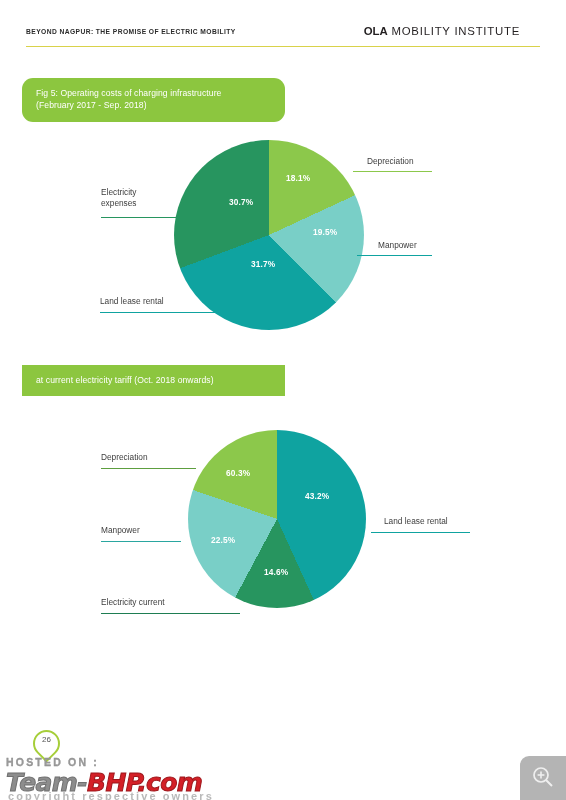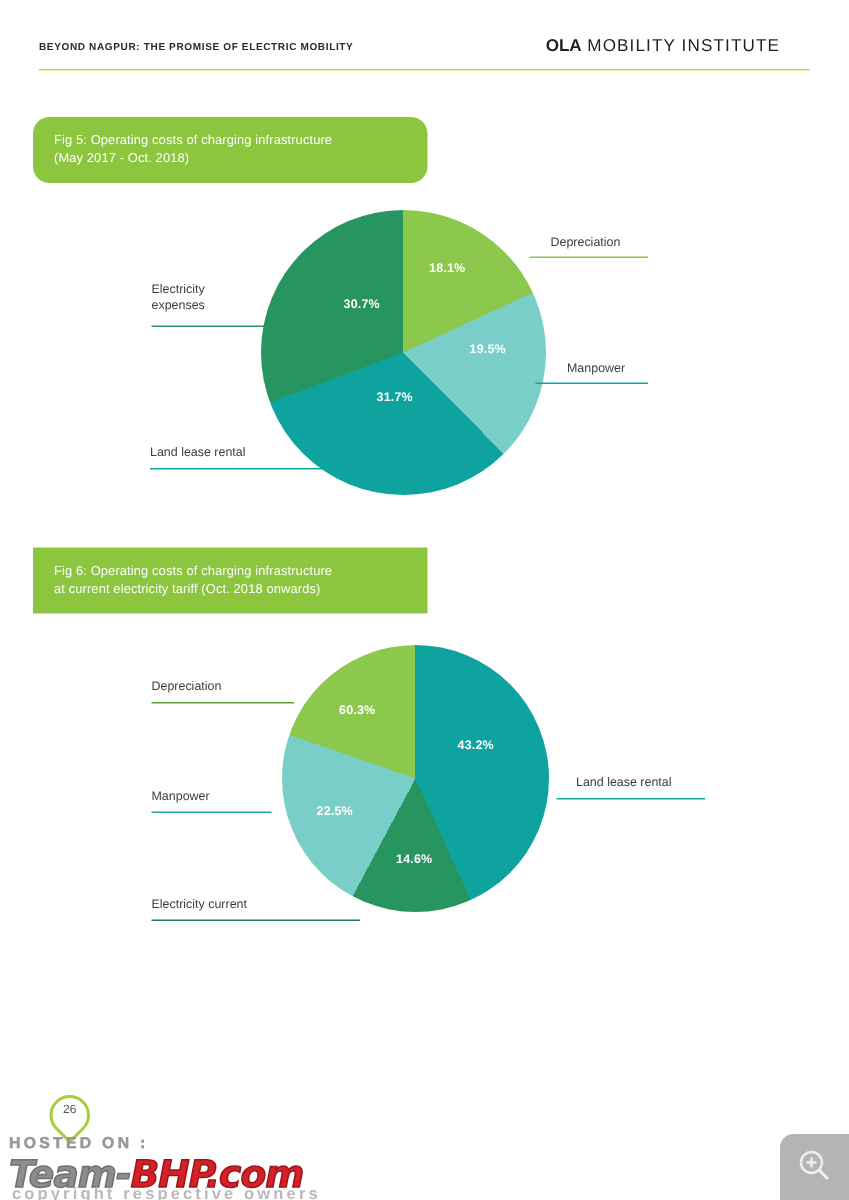--- a/index.html
+++ b/index.html
@@ -120,21 +120,21 @@
   <div class="header">
     <div class="hdr-title">BEYOND NAGPUR: THE PROMISE OF ELECTRIC MOBILITY</div>
     <div class="hdr-brand">
       <span class="ola">OLA</span><span class="rest"> MOBILITY INSTITUTE</span>
     </div>
     <div class="hdr-rule" style="background: rgb(217, 210, 74);"></div>
   </div>
 
   <div class="banner" id="banner-fig5" style="background: rgb(140, 198, 63); border-radius: 11px;">
     <span>Fig 5: Operating costs of charging infrastructure</span>
-    <span class="l2">(May 2017 - Oct. 2018)</span>
+    <span class="l2">(February 2017 - Sep. 2018)</span>
   </div>
 
   <div class="chartwrap" id="chart1">
 
     <div class="pie" id="pie1" style="left: 174px; top: 10px; width: 190px; height: 190px; background: conic-gradient(rgb(140, 200, 75) 0deg, rgb(140, 200, 75) 65.16deg, rgb(121, 207, 199) 65.16deg, rgb(121, 207, 199) 135.36deg, rgb(15, 163, 160) 135.36deg, rgb(15, 163, 160) 249.48deg, rgb(39, 149, 95) 249.48deg, rgb(39, 149, 95) 360deg);"></div>
 
     <div class="slice-val" style="left:286px; top:43px;">18.1%</div>
     <div class="slice-val" style="left:313px; top:97px;">19.5%</div>
     <div class="slice-val" style="left:251px; top:129px;">31.7%</div>
     <div class="slice-val" style="left:209px; top:67px;margin-left:20px;">30.7%</div>
@@ -149,21 +149,20 @@
     <div class="lead" style="left:100px; top:182px; width:120px; background:#0fa3a0;"></div>
 
     <div class="lbl" style="left:101px; top:57px;">
       <span>Electricity</span><br>
       <span>expenses</span>
     </div>
     <div class="lead" style="left:101px; top:87px; width:82px; background:#27955f;"></div>
   </div>
 
   <div class="banner" id="banner-fig6" style="background: rgb(140, 198, 63);">
-    <span>Fig 6: Operating costs of charging infrastructure</span>
     <span class="l2">at current electricity tariff (Oct. 2018 onwards)</span>
   </div>
 
   <div class="chartwrap" id="chart2">
 
     <div class="pie" id="pie2" style="left: 188px; top: 10px; width: 178px; height: 178px; background: conic-gradient(rgb(15, 163, 160) 0deg, rgb(15, 163, 160) 155.52deg, rgb(39, 149, 95) 155.52deg, rgb(39, 149, 95) 208.08deg, rgb(121, 207, 199) 208.08deg, rgb(121, 207, 199) 289.08deg, rgb(140, 200, 75) 289.08deg, rgb(140, 200, 75) 360deg);"></div>
 
     <div class="slice-val" style="left:305px; top:71px;">43.2%</div>
     <div class="slice-val" style="left:264px; top:147px;">14.6%</div>
     <div class="slice-val" style="left:211px; top:115px;">22.5%</div>

